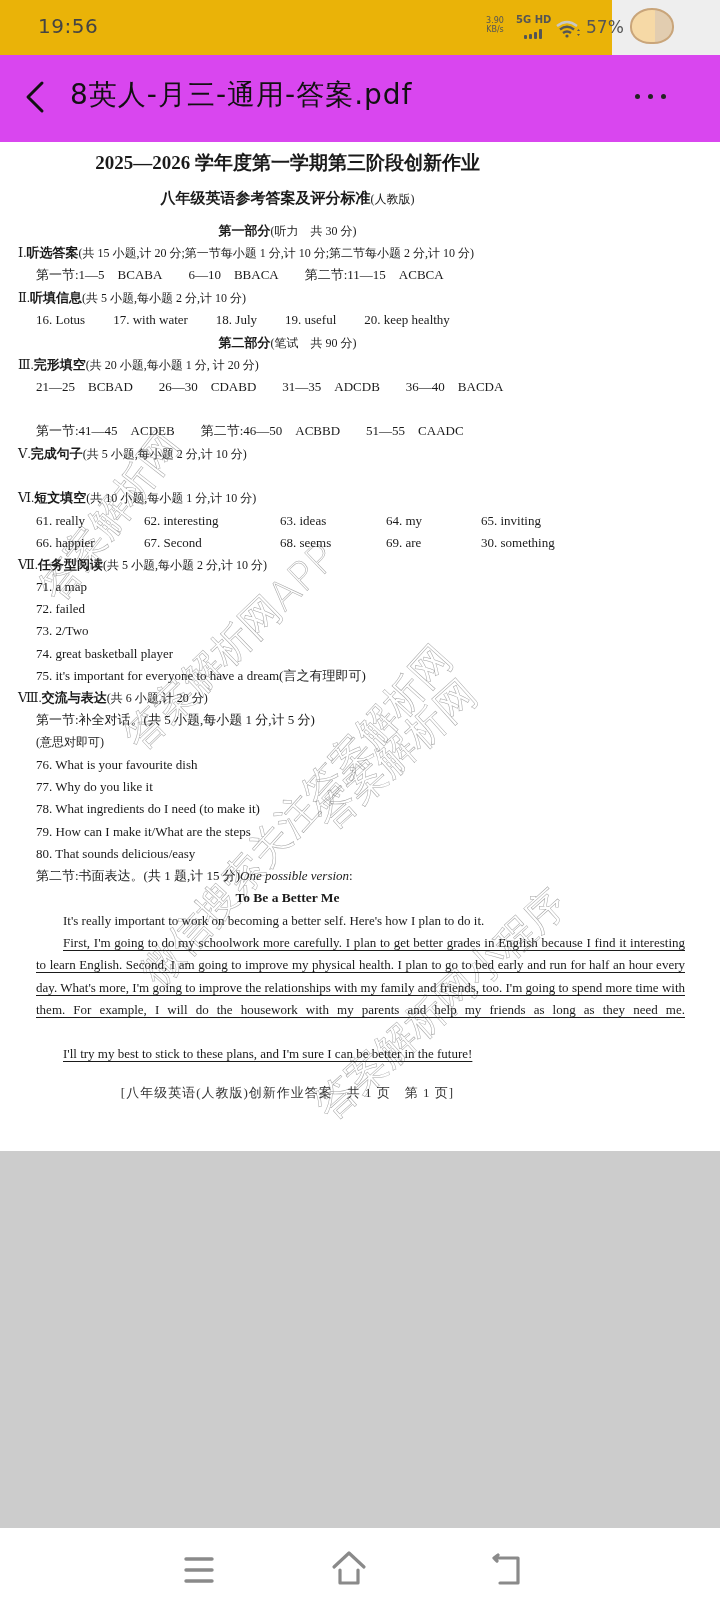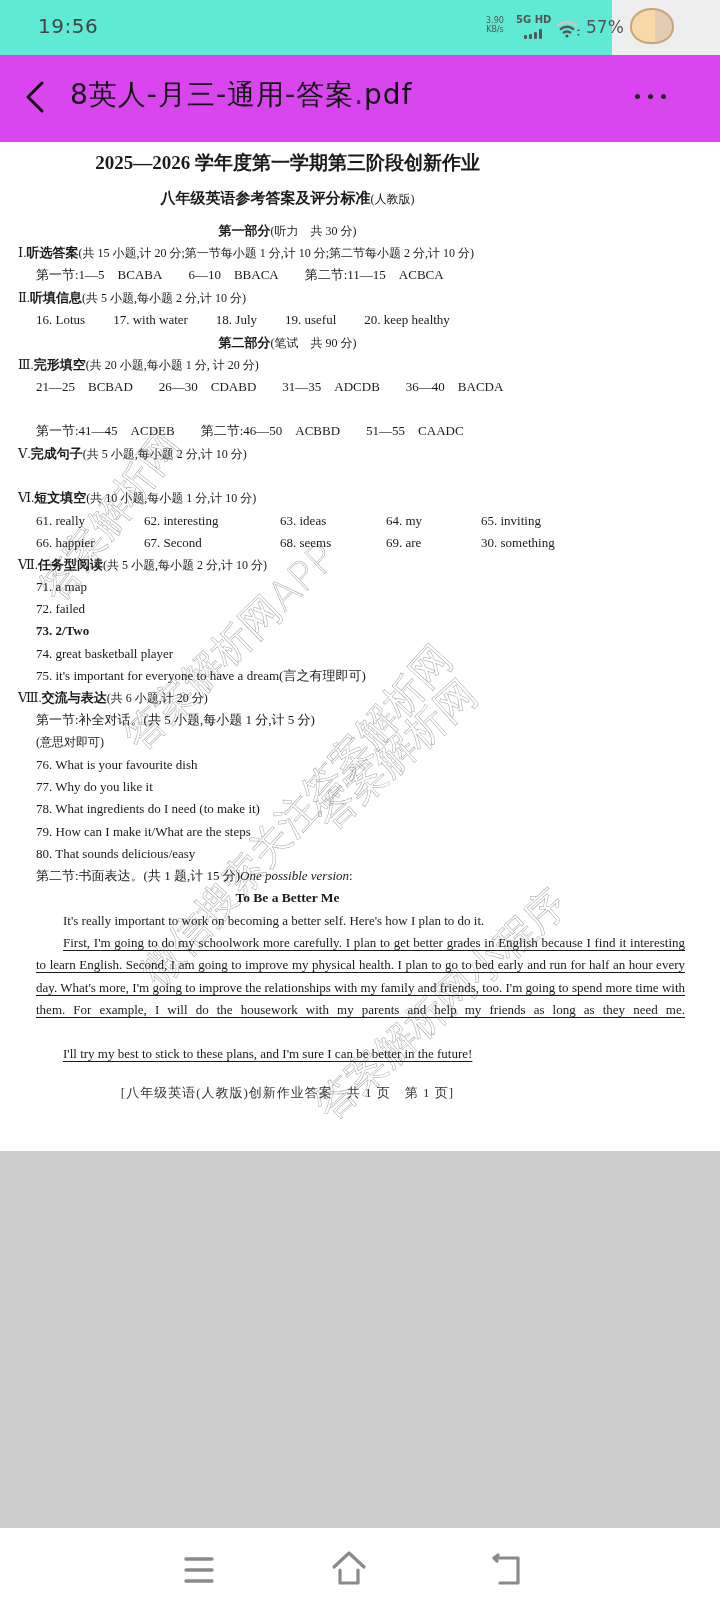--- a/index.html
+++ b/index.html
@@ -1,20 +1,20 @@
 <!DOCTYPE html>
 <html><head>
 <meta charset="utf-8">
 <style>
   * { margin: 0; padding: 0; box-sizing: border-box; }
   html, body { width: 720px; height: 1612px; overflow: hidden; background: #eeeeee; }
   body { position: relative; font-family: "DejaVu Sans", sans-serif; color: #111; }
 
   
-  .status-bar { position: absolute; left: 0; top: 0; width: 612px; height: 55px; background: #5eead4; }
+  .status-bar { position: absolute; left: 0; top: 0; width: 612px; height: 55px; background: #eab308; }
   .status-time { position: absolute; left: 38px; top: 14px; font-size: 20px; color: #444; font-family: "DejaVu Sans", sans-serif; letter-spacing: 0.5px; }
   .net-speed { position: absolute; left: 482px; top: 16px; width: 26px; text-align: center; line-height: 9px; font-size: 8px; color: #555; }
   .net-type { position: absolute; left: 516px; top: 14px; font-size: 10px; font-weight: bold; color: #555; }
   .signal { position: absolute; left: 524px; top: 29px; width: 24px; height: 10px; }
   .signal span { position: absolute; bottom: 0; width: 3px; background: #555; border-radius: 1px; }
   .wifi { position: absolute; left: 556px; top: 20px; width: 24px; height: 18px; }
   .battery-text { position: absolute; left: 586px; top: 17px; font-size: 17px; color: #555; }
   .avatar { position: absolute; left: 630px; top: 8px; width: 44px; height: 36px; border-radius: 50% 50% 46% 46%; background: linear-gradient(90deg, #f6d9a6 0 58%, #e2cdb0 58% 100%); border: 2px solid #c9a57a; }
 
   
@@ -147,21 +147,21 @@
     <div class="line" style="left:144px;top:393px;">67. Second</div>
     <div class="line" style="left:280px;top:393px;">68. seems</div>
     <div class="line" style="left:386px;top:393px;">69. are</div>
     <div class="line" style="left:481px;top:393px;">30. something</div>
 
     <div class="line sec" style="left:18px;top:415px;">
       <span>Ⅶ.</span><b>任务型阅读</b><span class="small">(共 5 小题,每小题 2 分,计 10 分)</span>
     </div>
     <div class="line" style="left:36px;top:437px;">71. a map</div>
     <div class="line" style="left:36px;top:459px;">72. failed</div>
-    <div class="line" style="left:36px;top:481px;font-weight:bold;">73. 2/Two</div>
+    <div class="line" style="left:36px;top:481px;">73. 2/Two</div>
     <div class="line" style="left:36px;top:504px;">74. great basketball player</div>
     <div class="line" style="left:36px;top:526px;">75. it's important for everyone to have a dream(言之有理即可)</div>
 
     <div class="line sec" style="left:18px;top:548px;">
       <span>Ⅷ.</span><b>交流与表达</b><span class="small">(共 6 小题,计 20 分)</span>
     </div>
     <div class="line" style="left:36px;top:570px;">第一节:补全对话。(共 5 小题,每小题 1 分,计 5 分)</div>
     <div class="line" style="left:36px;top:592px;font-size:12px;">(意思对即可)</div>
     <div class="line" style="left:36px;top:615px;">76. What is your favourite dish</div>
     <div class="line" style="left:36px;top:637px;">77. Why do you like it</div>

